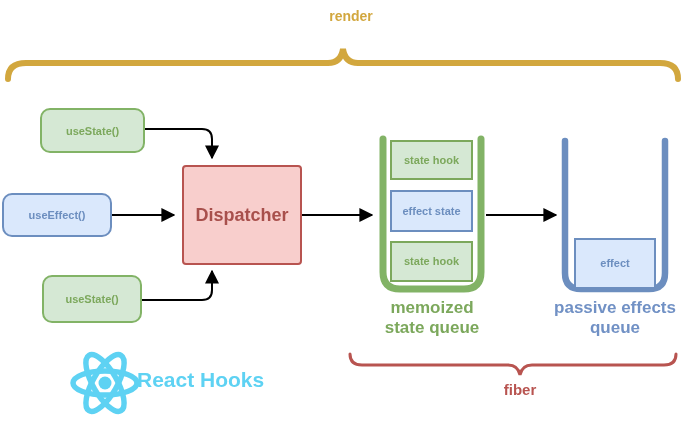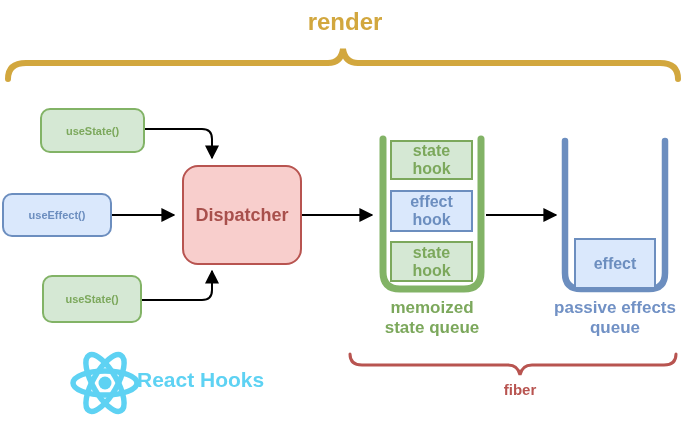--- a/index.html
+++ b/index.html
@@ -5,39 +5,39 @@
   html,body{margin:0;padding:0;background:#ffffff;}
   #canvas{
     position:relative;
     width:684px;height:424px;
     background:#ffffff;
     font-family:"Liberation Sans",sans-serif;
     overflow:hidden;
   }
   #shapes{position:absolute;left:0;top:0;width:684px;height:424px;}
   .lbl{position:absolute;font-weight:bold;text-align:center;}
-  .render-lbl{left:245px;top:8px;width:200px;font-size:24px;color:#D2A73E;}
+  .render-lbl{left:251px;top:8px;width:200px;font-size:14px;color:#D2A73E;}
   .fiber-lbl{left:470px;top:381px;width:100px;font-size:15px;color:#B85450;}
   .box{
     position:absolute;display:flex;align-items:center;justify-content:center;
     font-weight:bold;box-sizing:border-box;text-align:center;
   }
   .rounded{border-radius:10px;border:2px solid;}
   .green{background:#D5E8D4;border-color:#82B366;color:#7CA85C;}
   .blue{background:#DAE8FC;border-color:#6C8EBF;color:#6C8EBF;}
   .hookcall{font-size:11px;}
   .hc1{left:40px;top:108px;width:105px;height:45px;}
   .hc2{left:2px;top:193px;width:110px;height:44px;}
   .hc3{left:42px;top:275px;width:100px;height:48px;}
   .dispatcher{
     left:182px;top:165px;width:120px;height:100px;
     background:#F8CECC;border:2px solid #B85450;color:#A8504C;
-    border-radius:16px;font-size:18px;
+    border-radius:4px;font-size:18px;
   }
-  .qitem{border:2px solid;font-size:16px;line-height:1.12;}
+  .qitem{border:2px solid;font-size:11px;line-height:1.12;}
   .q1{left:390px;top:140px;width:83px;height:40px;}
   .q2{left:390px;top:190px;width:83px;height:42px;}
   .q3{left:390px;top:241px;width:83px;height:41px;}
   .q4{left:574px;top:238px;width:82px;height:51px;}
   .queue-lbl{font-size:17px;line-height:1.2;}
   .memo-lbl{left:372px;top:298px;width:120px;color:#7CA85C;}
   .pass-lbl{left:545px;top:298px;width:140px;color:#7191C5;}
   .react-text{
     position:absolute;left:137px;top:368px;width:220px;
     font-size:21px;font-weight:bold;color:#5ED2F3;text-align:left;
@@ -80,21 +80,21 @@
   <div class="lbl render-lbl">render</div>
   <div class="lbl fiber-lbl">fiber</div>
 
   <div class="box rounded green hookcall hc1">useState()</div>
   <div class="box rounded blue hookcall hc2">useEffect()</div>
   <div class="box rounded green hookcall hc3">useState()</div>
 
   <div class="box dispatcher">Dispatcher</div>
 
   <div class="box green qitem q1">state hook</div>
-  <div class="box blue qitem q2">effect hook</div>
+  <div class="box blue qitem q2">effect state</div>
   <div class="box green qitem q3">state hook</div>
 
   <div class="box blue qitem q4">effect</div>
 
   <div class="lbl queue-lbl pass-lbl">passive effects queue</div>
   <div class="lbl queue-lbl memo-lbl">memoized state queue</div>
 
   <div class="react-text">React Hooks</div>
 
 </div>

